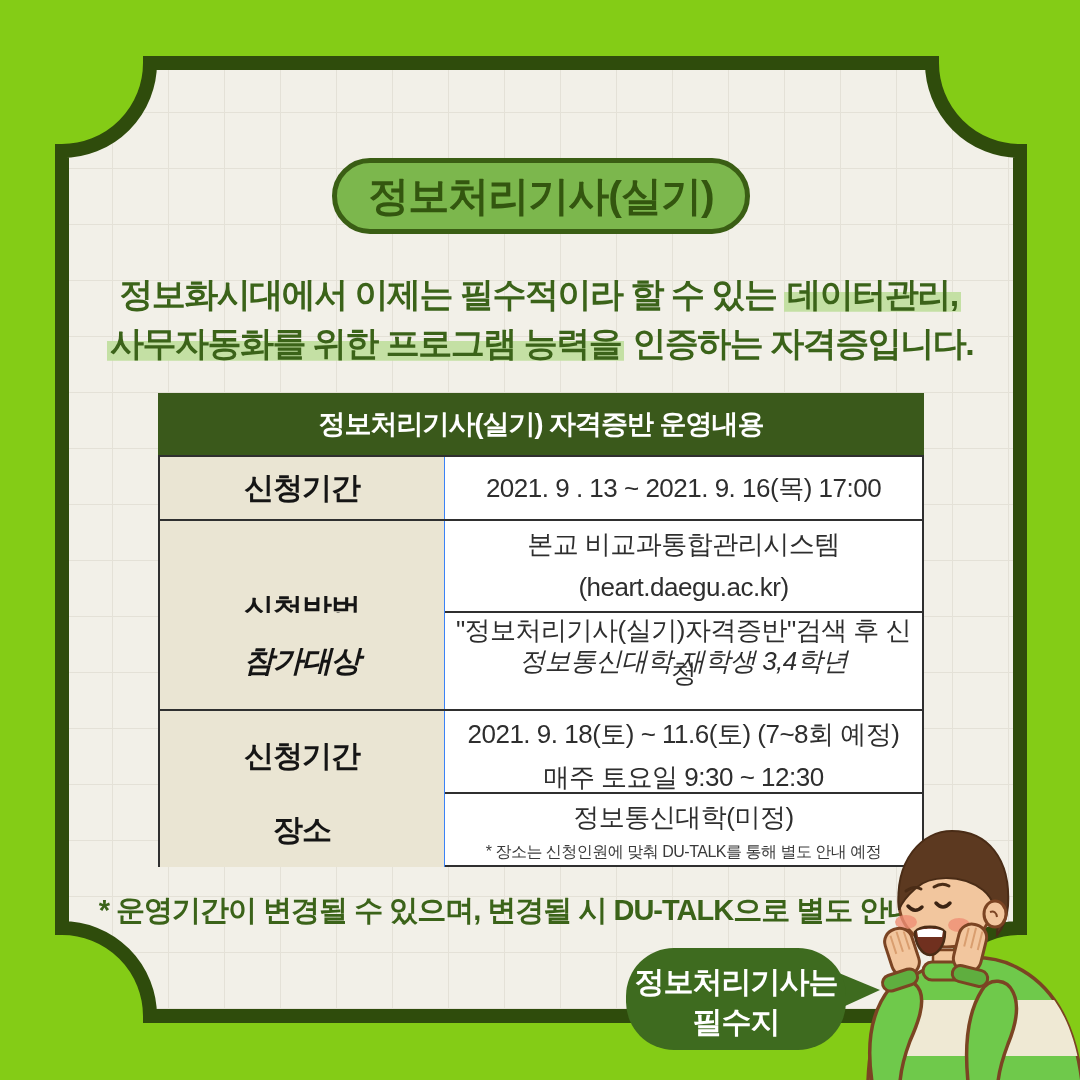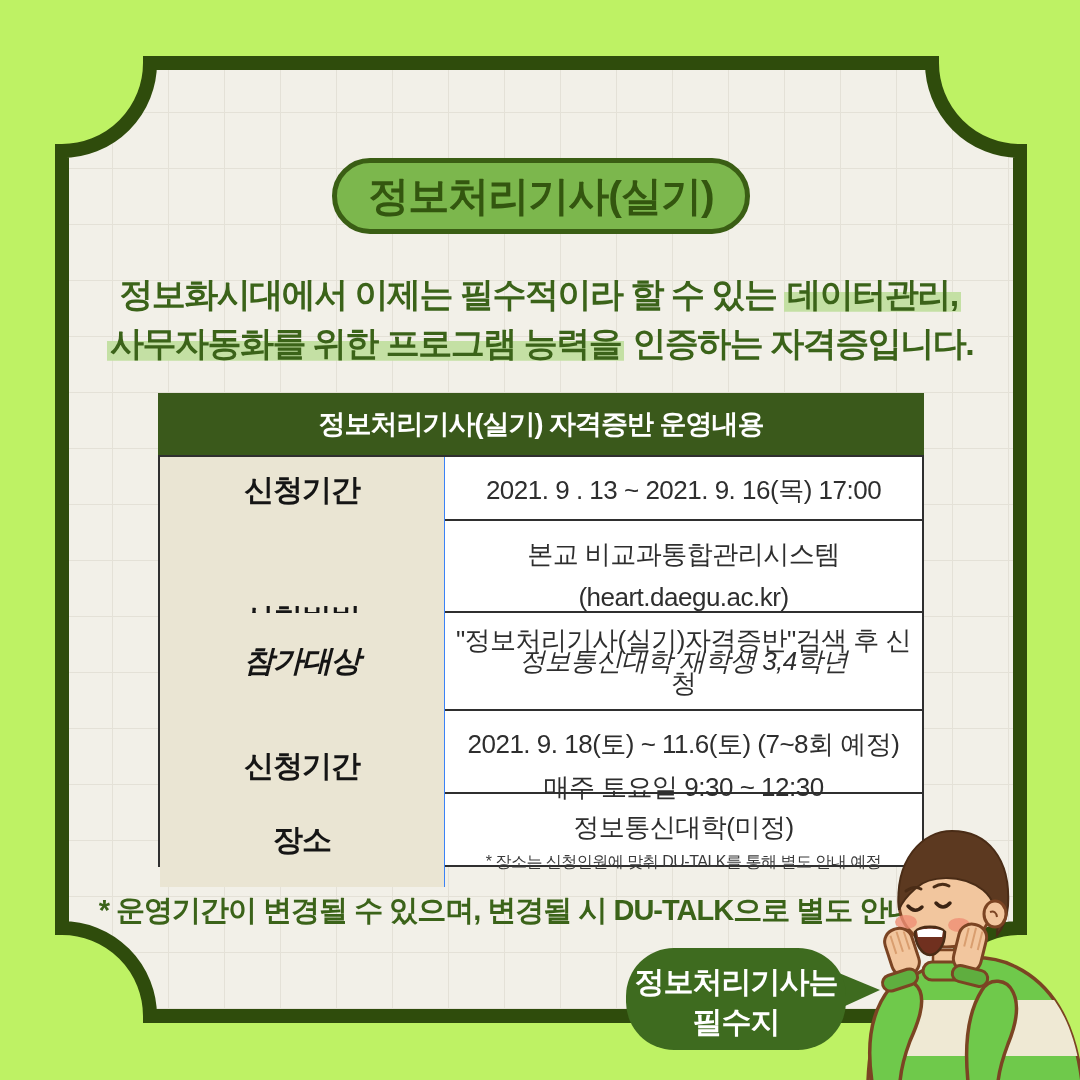--- a/index.html
+++ b/index.html
@@ -1,18 +1,18 @@
 <!DOCTYPE html>
 <html><head>
 <meta charset="utf-8">
 <style>
   html,body{margin:0;padding:0;background:#7BB14B;}
   .canvas{
     position:relative;width:1080px;height:1080px;overflow:hidden;
-    background:#bef264;
+    background:#84cc16;
     font-family:"Liberation Sans","DejaVu Sans",sans-serif;
   }
   .frame-svg{position:absolute;left:0;top:0;width:1080px;height:1080px;}
 
   
   .badge{
     position:absolute;left:332px;top:158px;width:418px;height:76px;
     background:#7CB74D;border:5px solid #3A5E14;border-radius:44px;
     box-sizing:border-box;display:flex;align-items:center;justify-content:center;
   }
@@ -42,21 +42,21 @@
   .trow{display:grid;grid-template-columns:285px 1fr;}
   .trow + .trow{border-top:2px solid #2F2F2F;}
   .tlabel{
     background:#EAE5D3;border-right:1px solid #3b82f6;
     display:flex;align-items:center;justify-content:center;
     font-size:30px;font-weight:700;color:#151515;letter-spacing:-1px;
   }
   .tvalue{
     display:flex;flex-direction:column;align-items:center;justify-content:center;
     font-size:26px;color:#2E2E2E;line-height:43px;letter-spacing:-0.5px;
-    padding:12px 6px;box-sizing:border-box;text-align:center;
+    padding:2px 6px;box-sizing:border-box;text-align:center;
   }
   .cell-note{font-size:16px;line-height:26px;color:#3A3A3A;letter-spacing:-0.5px;}
   .h-r0{height:62px;} .h-r1{height:90px;} .h-r2{height:96px;font-style:italic;} .h-r3{height:81px;} .h-r4{height:71px;}
 
   
   .footnote{
     position:absolute;left:70px;top:891px;width:874px;text-align:center;
     font-size:29px;font-weight:800;color:#3B6319;letter-spacing:-1px;
   }
 

